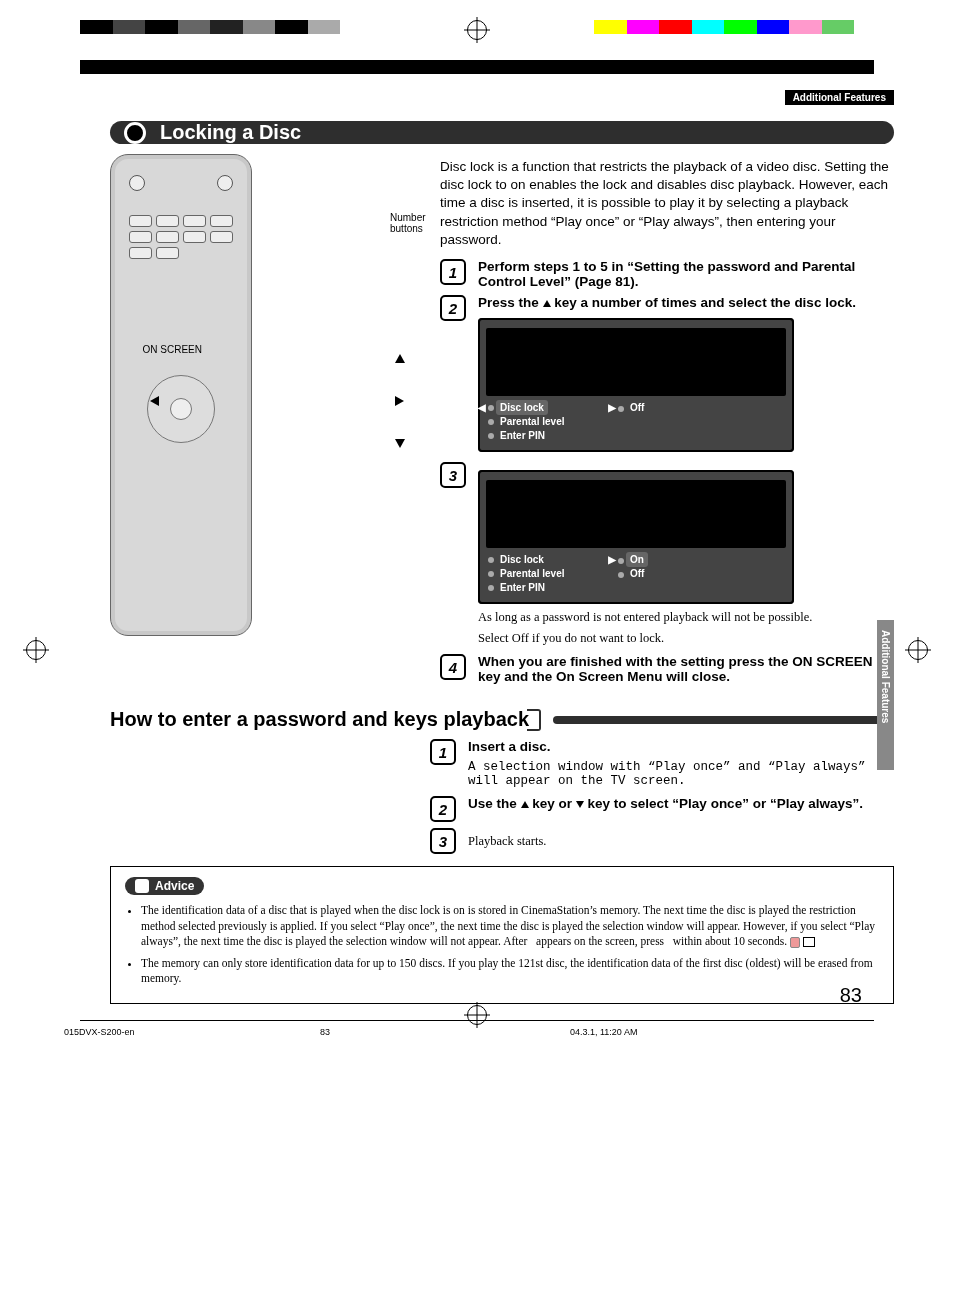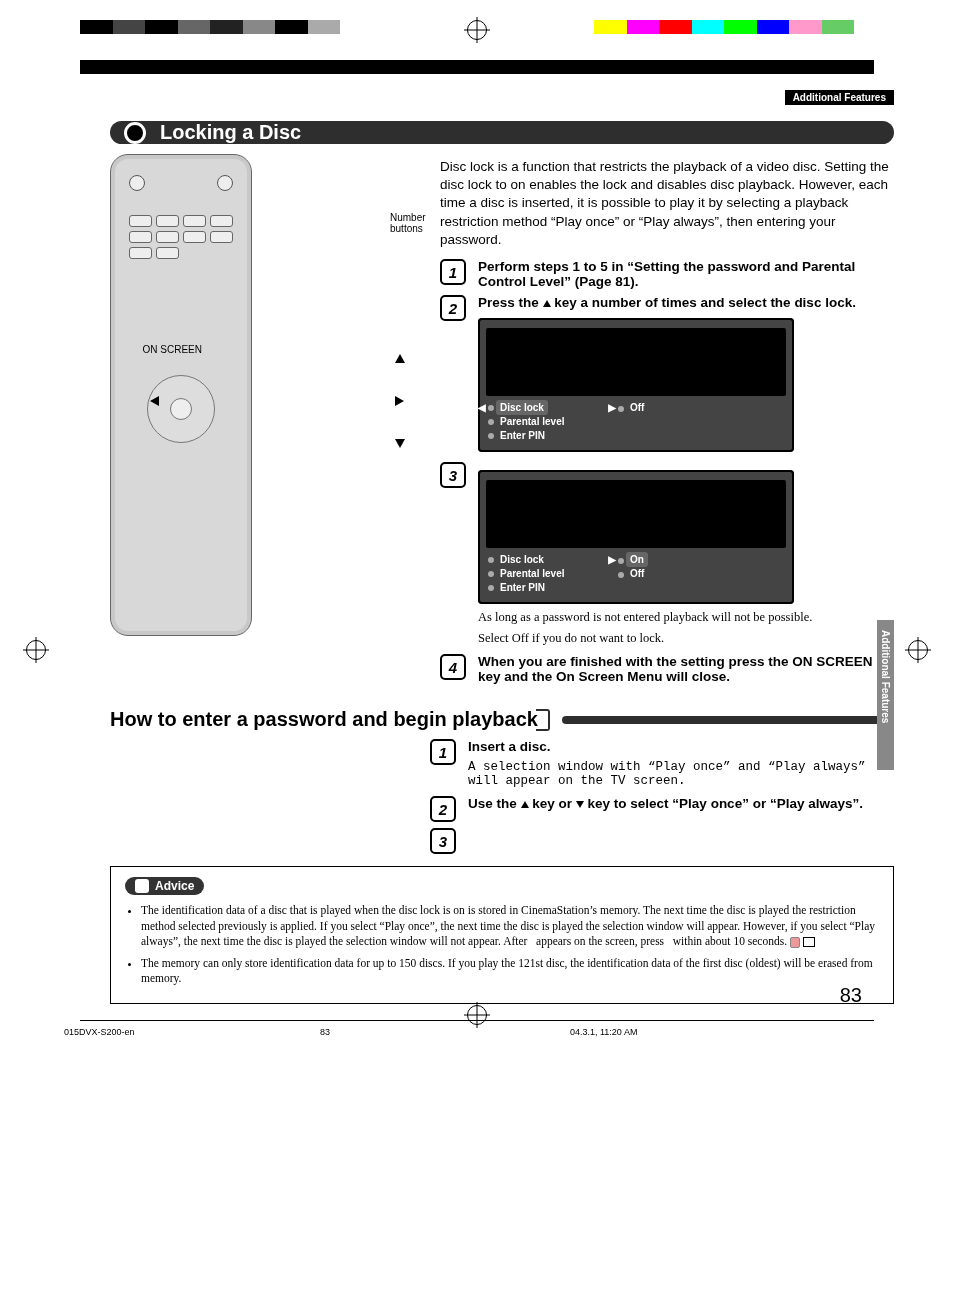--- a/index.html
+++ b/index.html
@@ -229,21 +229,21 @@
       </div>
 
       <div class="step">
         <div class="step-num">4</div>
         <div class="step-body"><b>When you are finished with the setting press the ON SCREEN key and the On Screen Menu will close.</b></div>
       </div>
     </div>
   </div>
 
   <div class="sub-heading">
-    <span>How to enter a password and begin playback</span>
+    <span>How to enter a password and keys playback</span>
     <span class="bar2"></span>
       <span class="bar"></span>
   </div>
 
   <div style="margin-left:320px;">
     <div class="step">
       <div class="step-num">1</div>
       <div class="step-body">
         <b>Insert a disc.</b>
         <div class="note" style="font-family:Liberation Mono, monospace;">A selection window with “Play once” and “Play always” will appear on the TV screen.</div>
@@ -251,20 +251,21 @@
     </div>
     <div class="step">
       <div class="step-num">2</div>
       <div class="step-body">
         <b><span>Use the </span><span class="tri-hollow up"></span><span> key or </span><span class="tri-hollow down"></span><span> key to select “Play once” or “Play always”.</span></b>
       </div>
     </div>
     <div class="step">
       <div class="step-num">3</div>
       <div class="step-body">
+        <div class="note">Playback starts.</div>
       </div>
     </div>
   </div>
 
   <div class="advice-box">
     <span class="advice-label">
         <span class="ic"></span>
         <span>Advice</span>
       </span>
     <ul>

